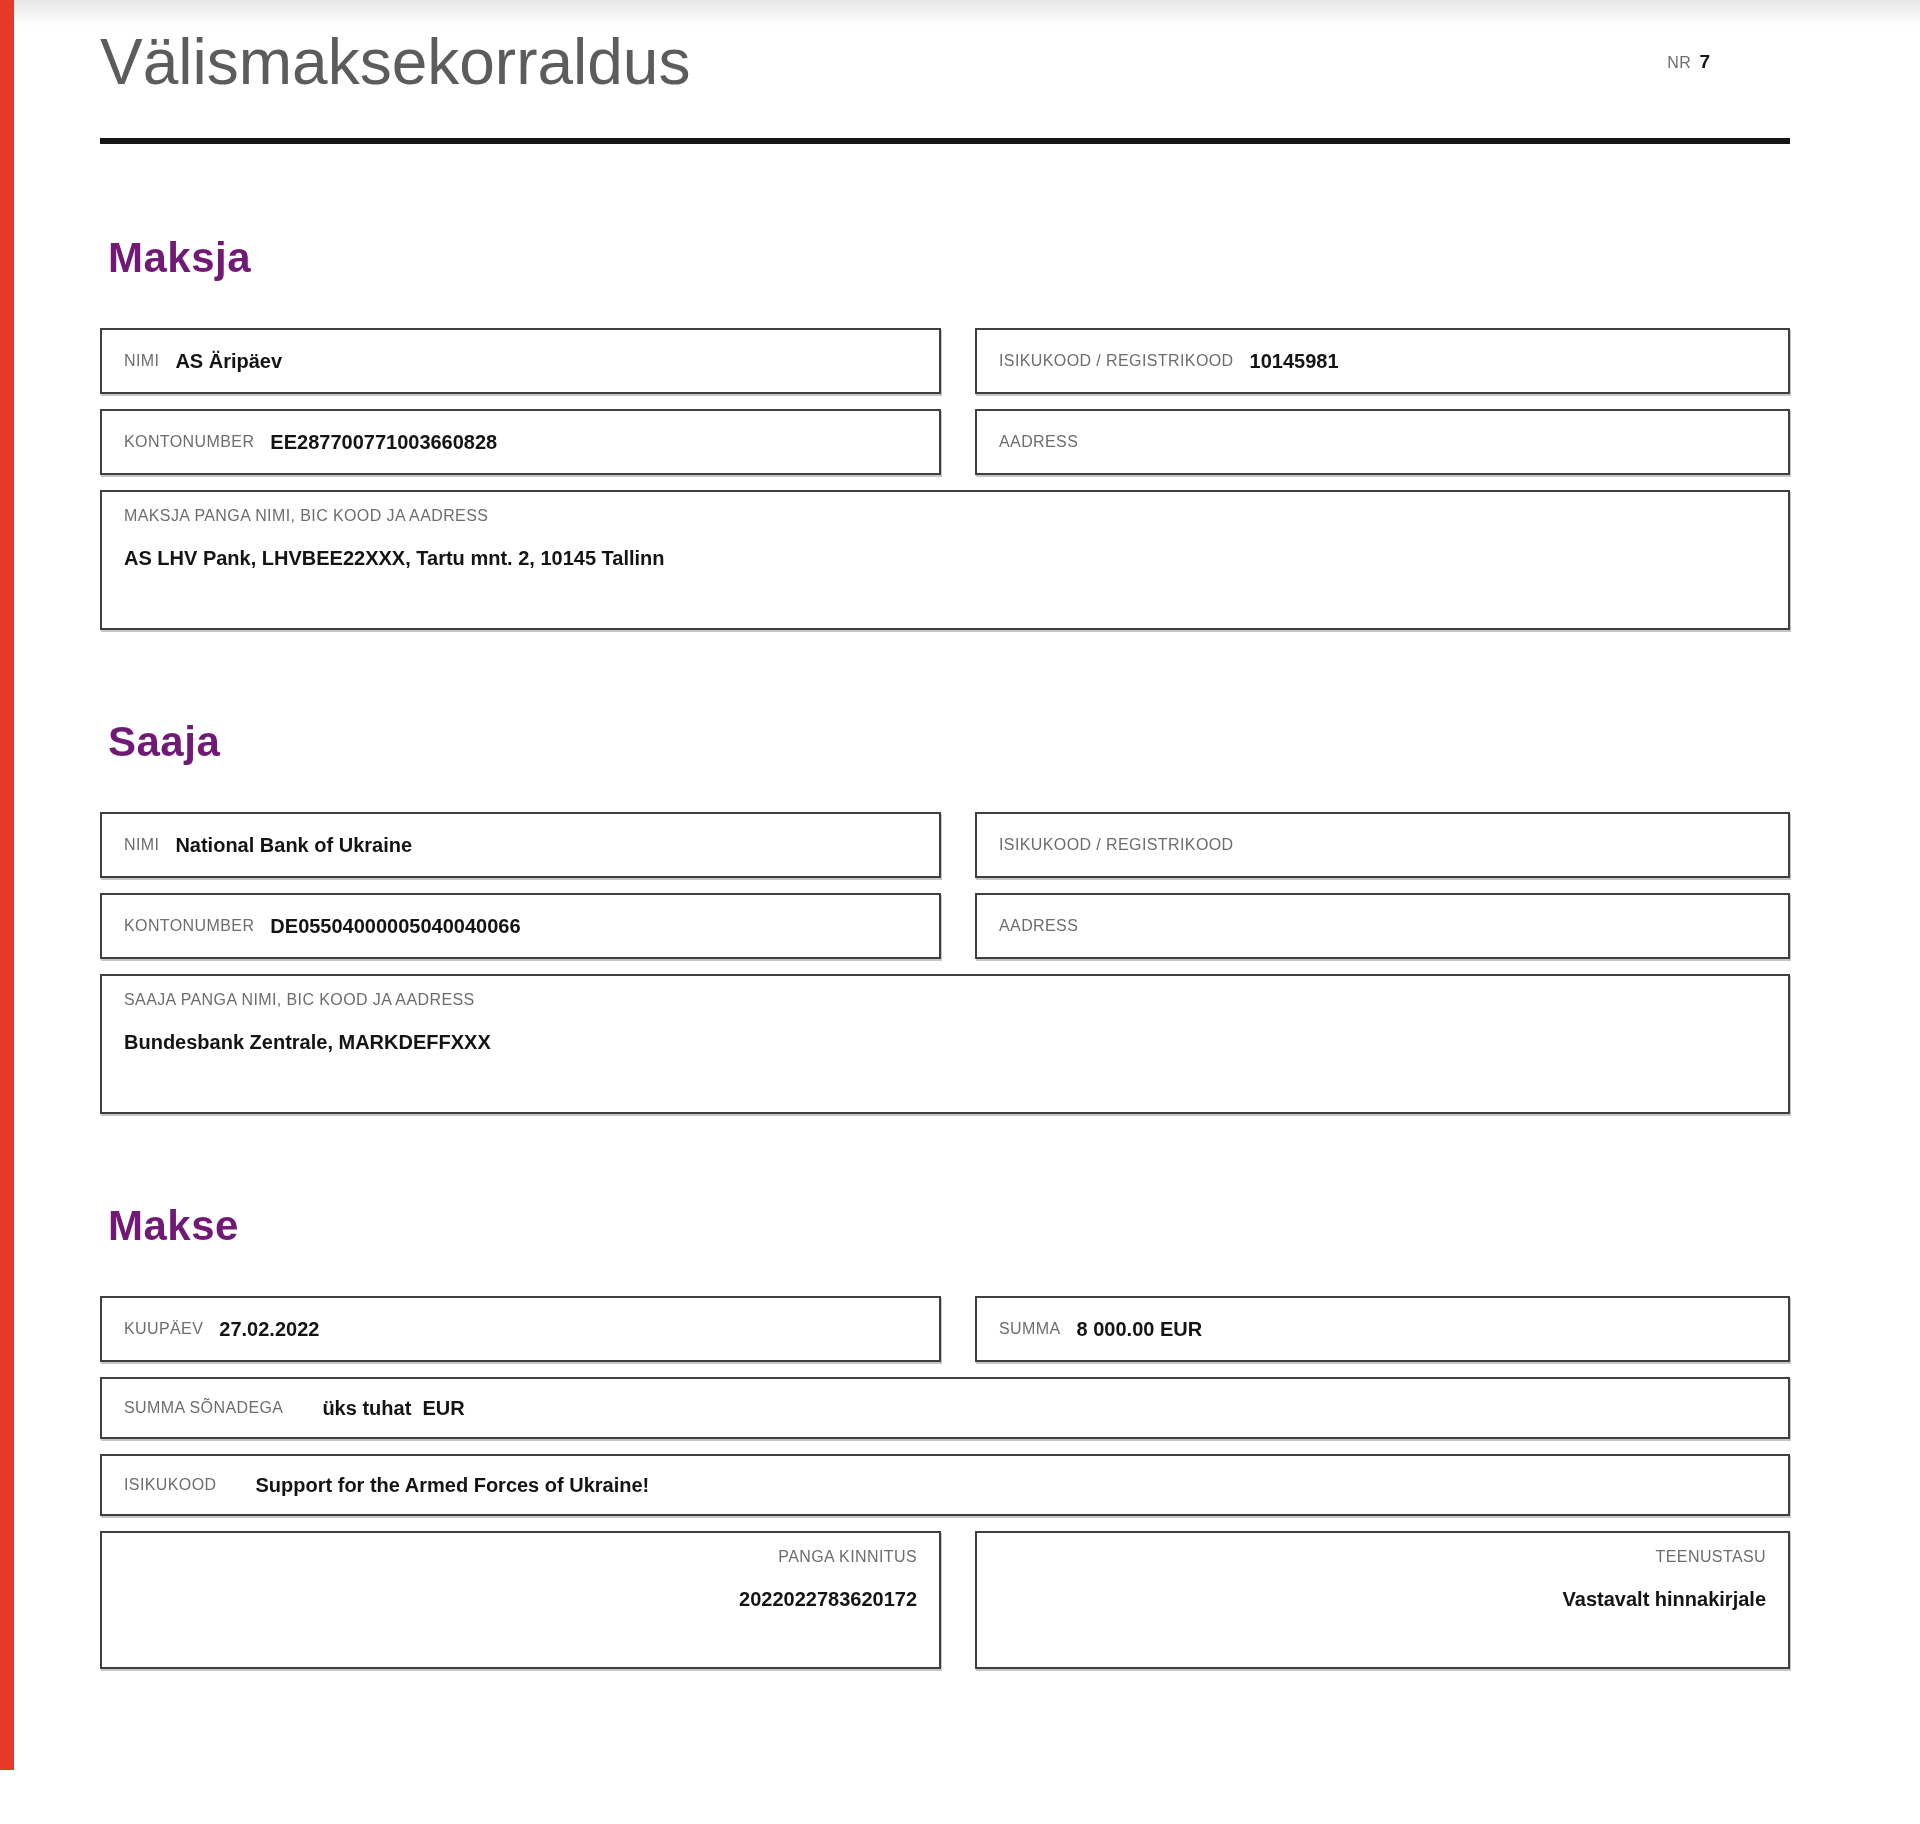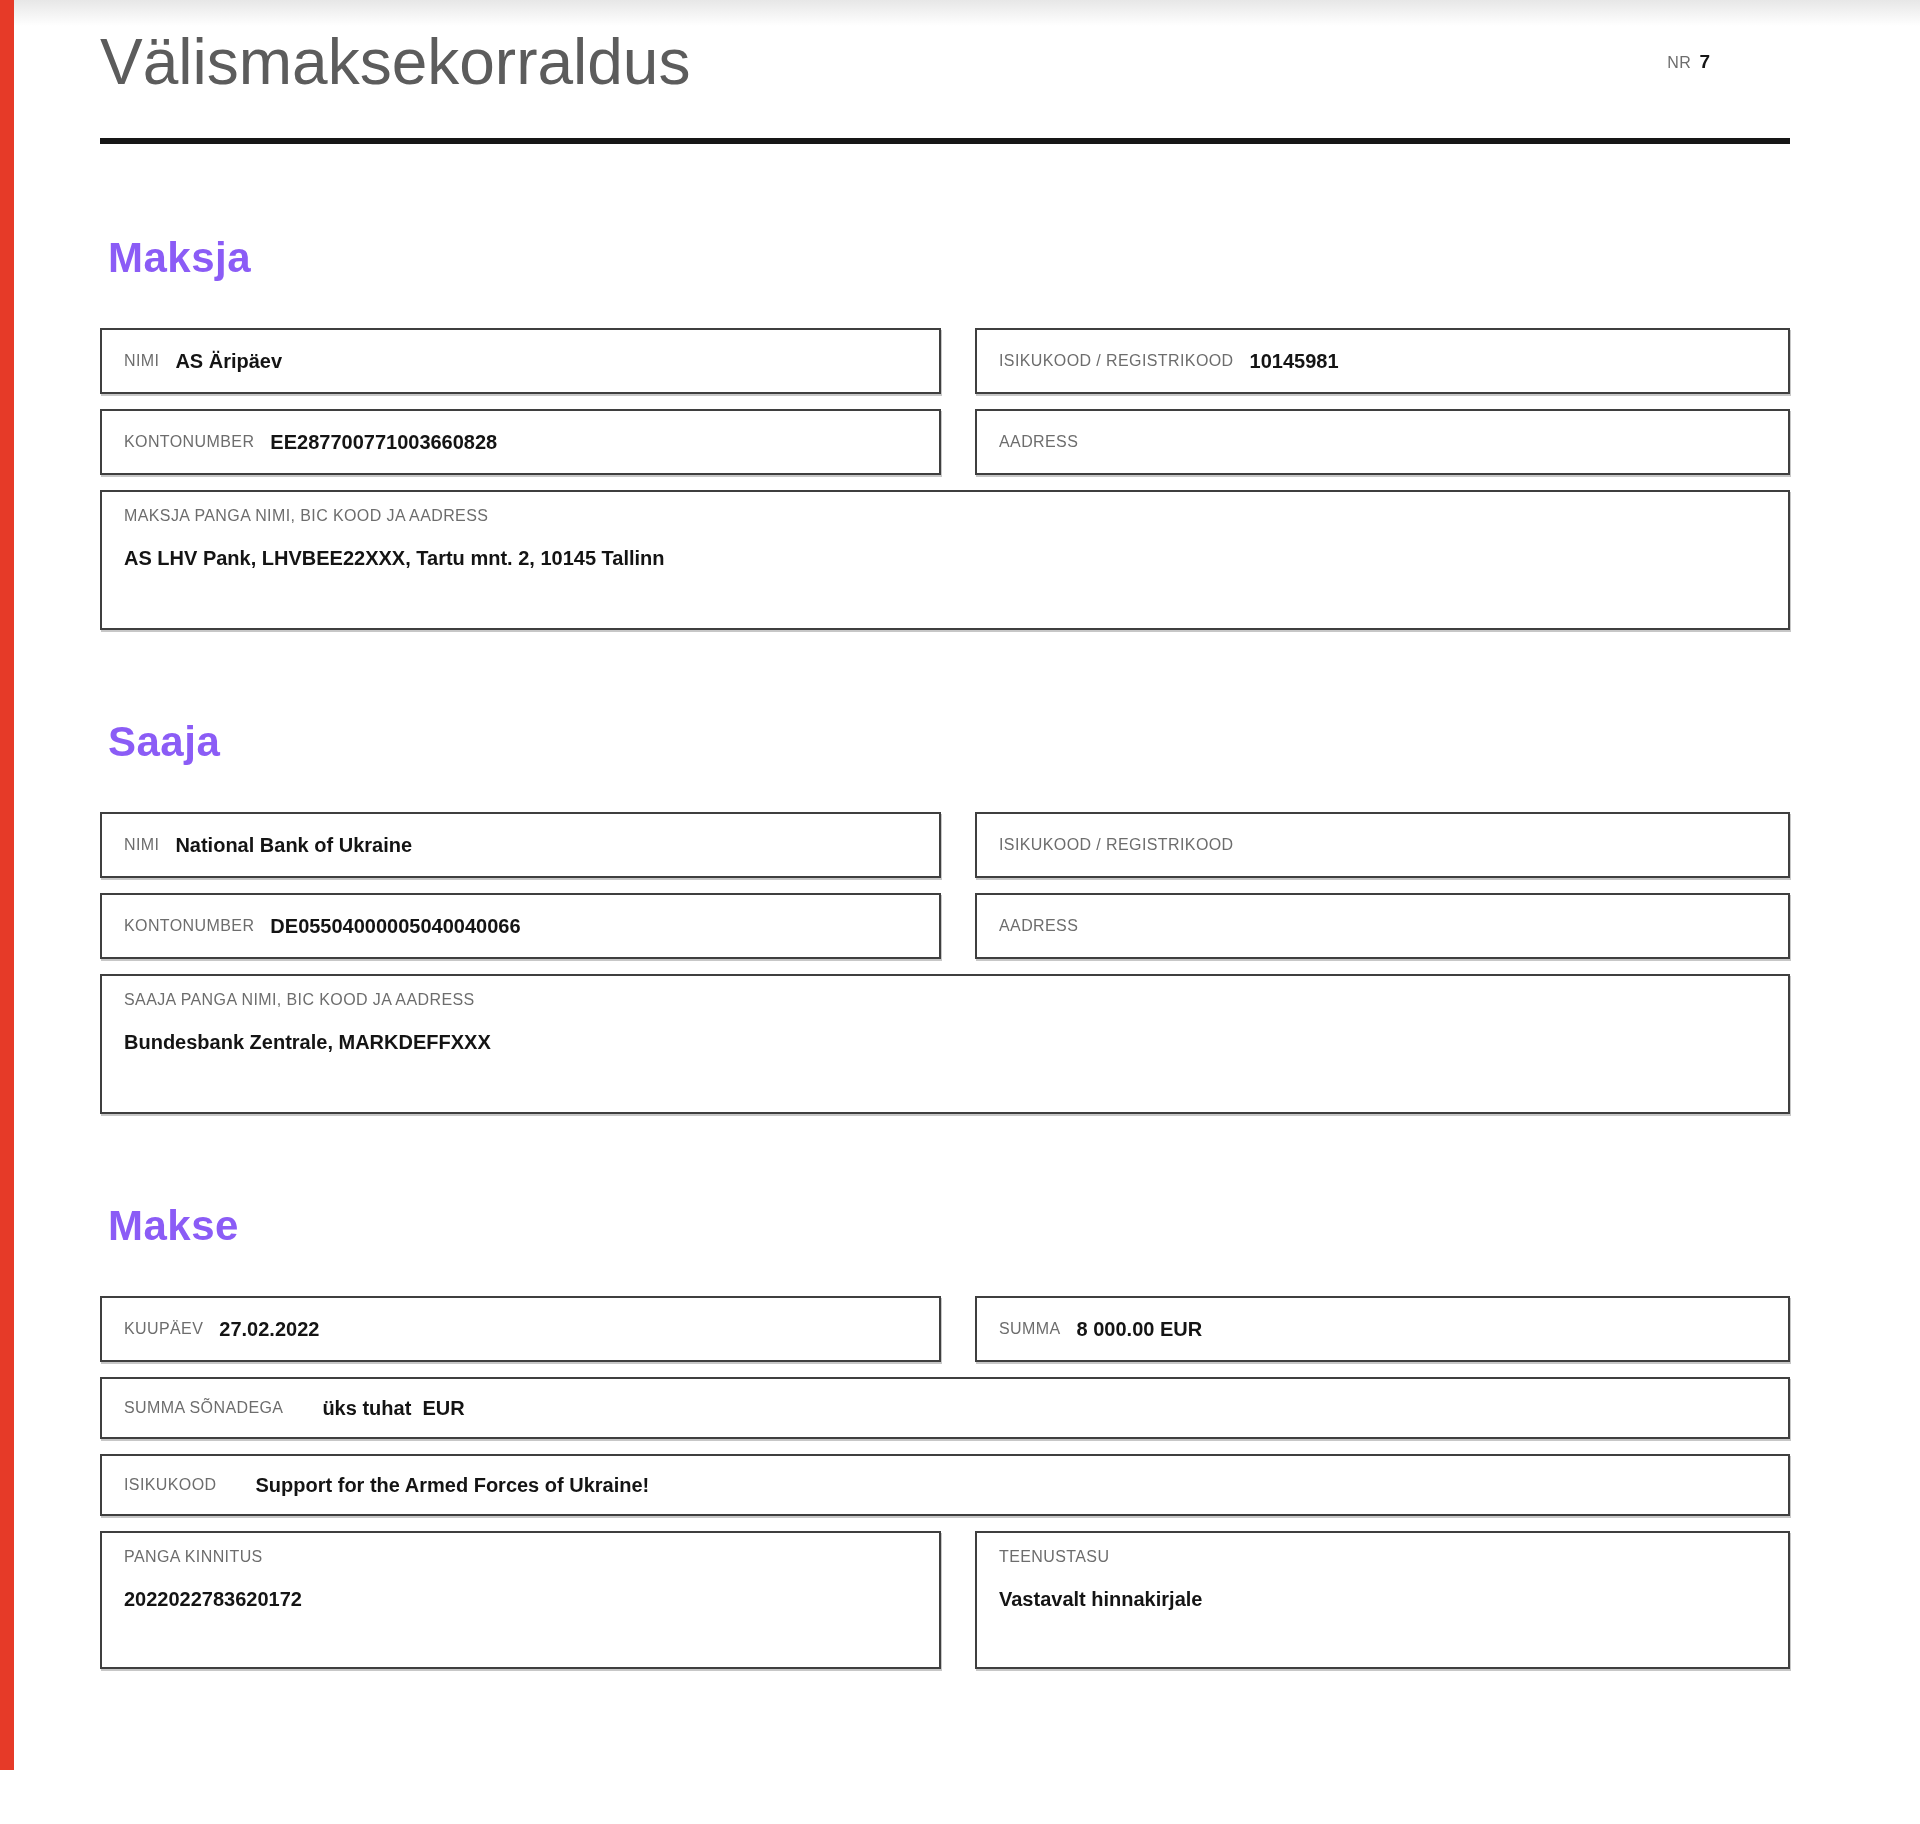--- a/index.html
+++ b/index.html
@@ -16,27 +16,27 @@
 
   
   .header { display:flex; justify-content:space-between; align-items:center; height:92px; }
   .title { font-size:64px; font-weight:100; color:#5c5c5c; letter-spacing:0px; }
   .nr { padding-right:80px; white-space:nowrap; }
   .nr-label { font-size:16px; color:#6d6d6d; letter-spacing:0.5px; }
   .nr-value { font-size:19px; font-weight:700; color:#161616; margin-left:8px; }
   .rule { margin-top:30px; height:6px; background:#161616; }
 
   
-  h2 { font-size:42px; font-weight:700; color:#8b5cf6; margin:88px 0 46px 8px;
+  h2 { font-size:42px; font-weight:700; color:#701a75; margin:88px 0 46px 8px;
        letter-spacing:0.5px; }
   h2.first { margin-top:90px; }
 
   
   .grid2 { display:grid; grid-template-columns:841px 815px; column-gap:34px;
-           row-gap:15px; margin-bottom:15px; }
+           row-gap:15px; margin-bottom:15px;text-align:right; }
   .fieldbox { border:2px solid #3f3f3f; background:#ffffff;
               box-shadow:1px 2px 0 rgba(130,130,130,0.45); }
   .inline { height:66px; display:flex; align-items:center; padding-left:22px; }
   .inline .label { margin-right:16px; }
   .block { padding:15px 22px 0 22px; }
   .tall { height:140px; }
   .tall2 { height:138px; }
   .single { height:62px; display:flex; align-items:center; padding-left:22px;
             margin-bottom:15px;gap:23px; }
   .single .label { margin-right:16px; }

